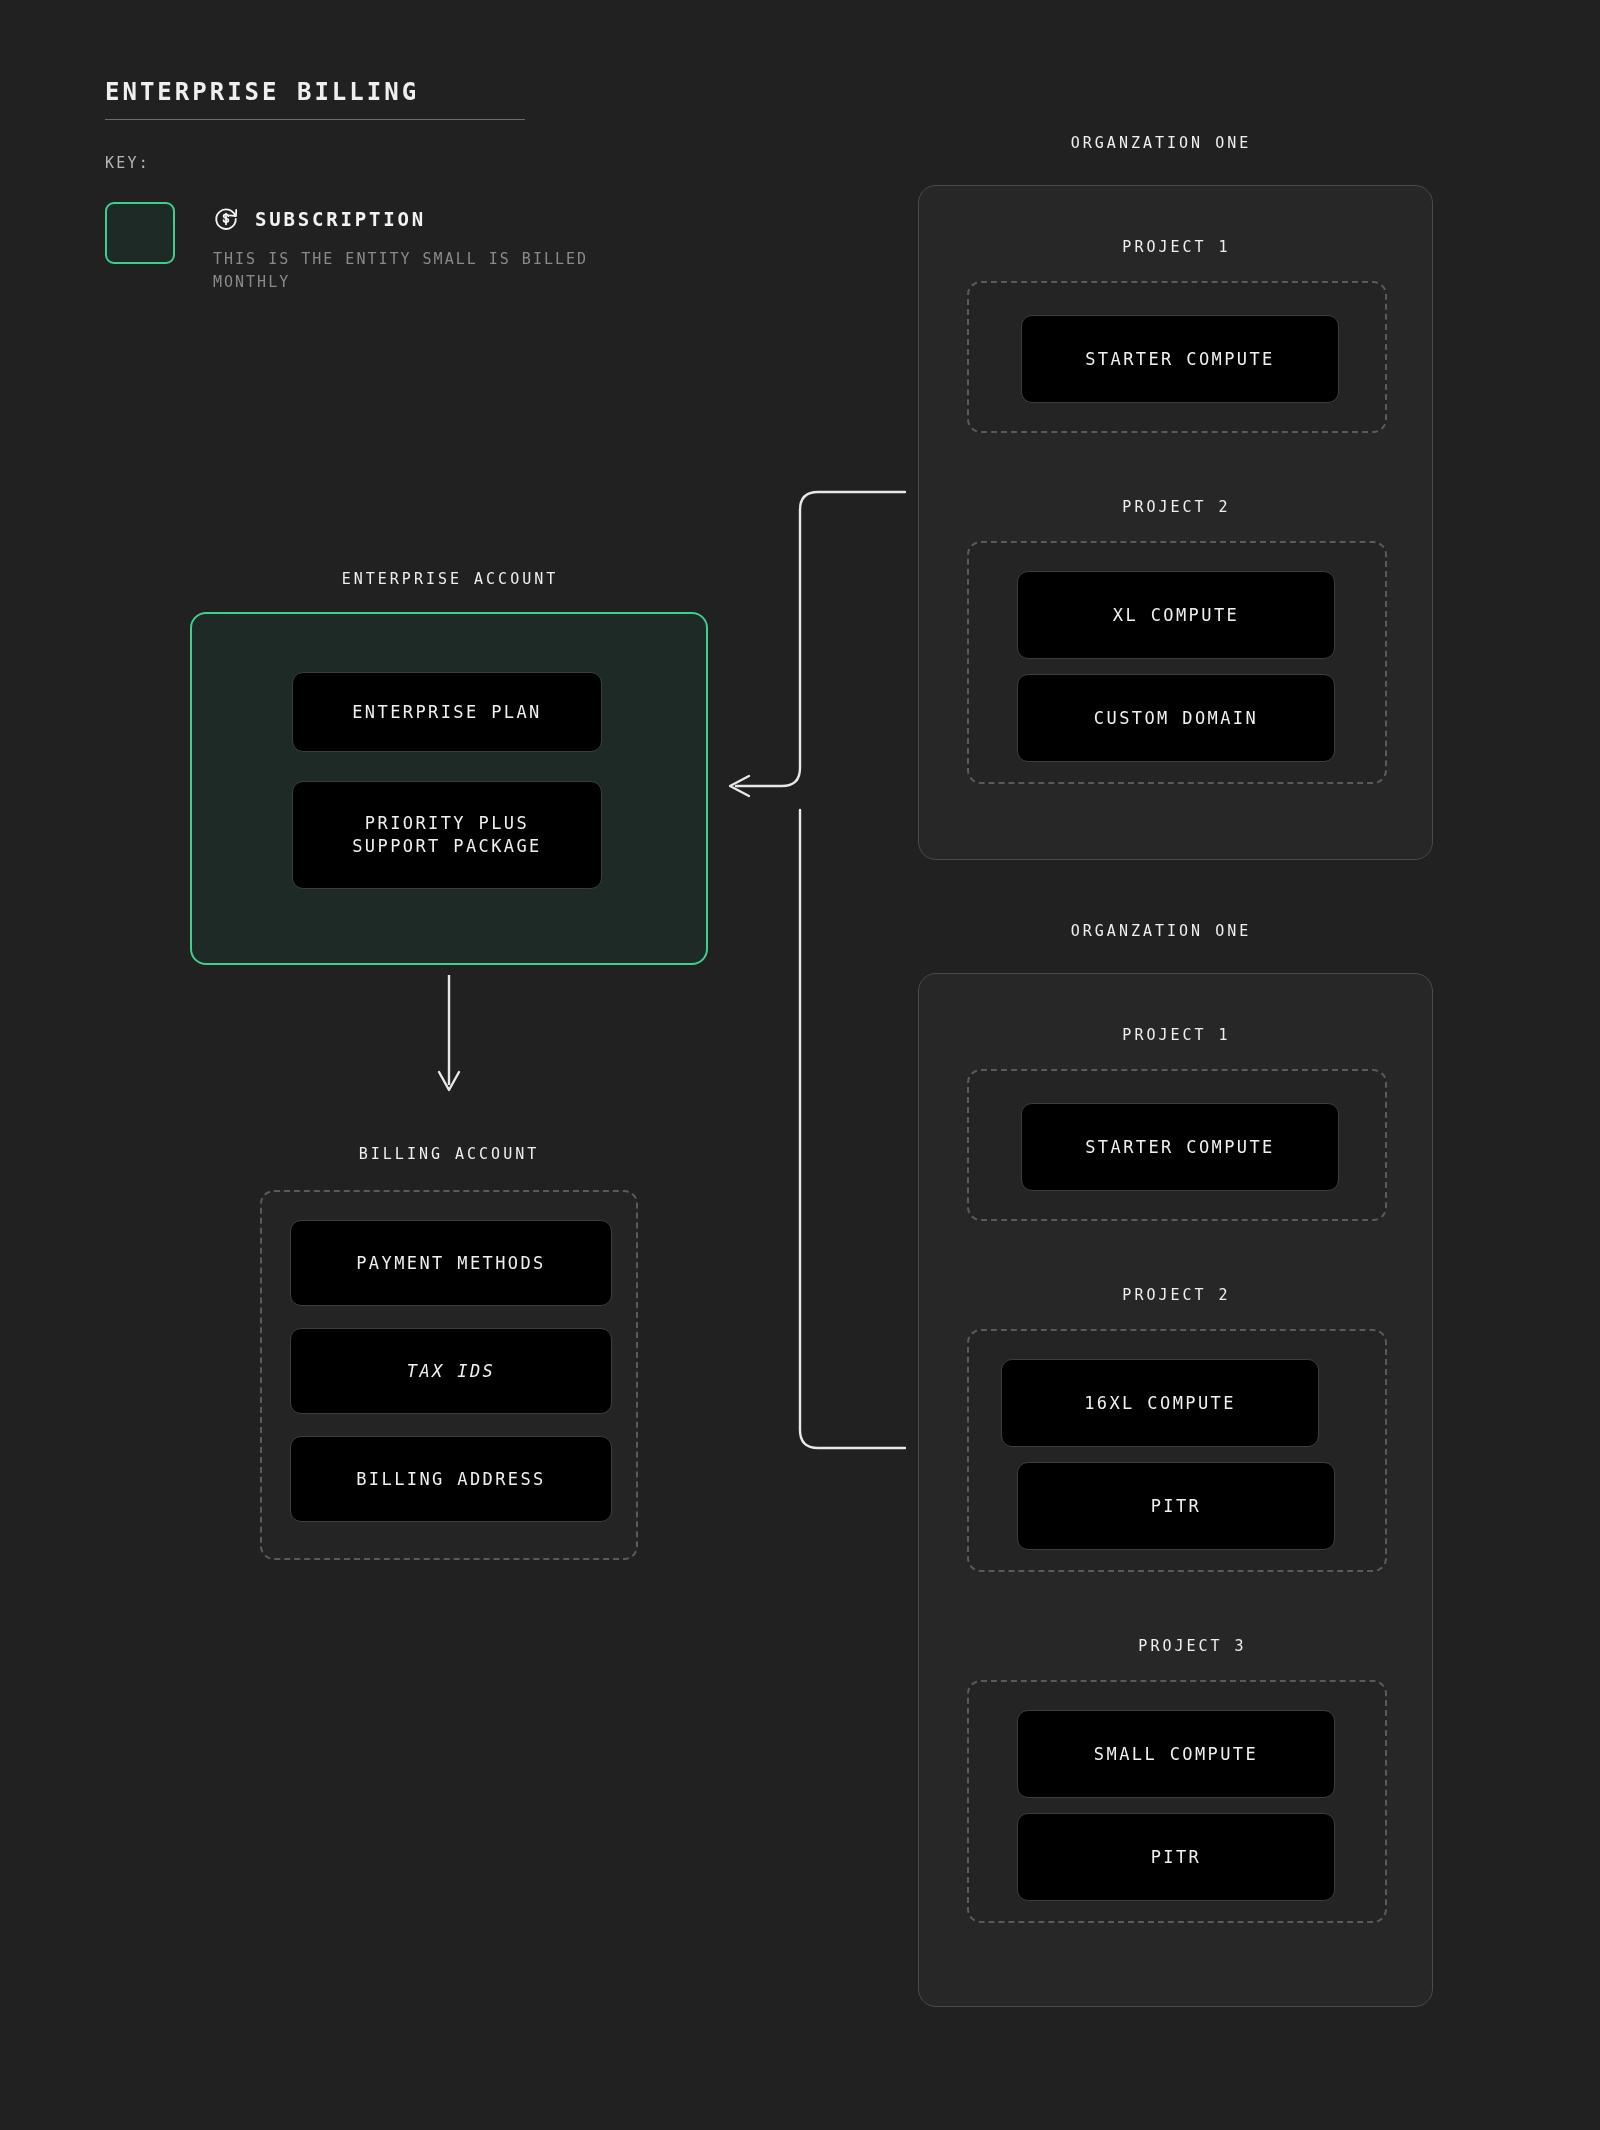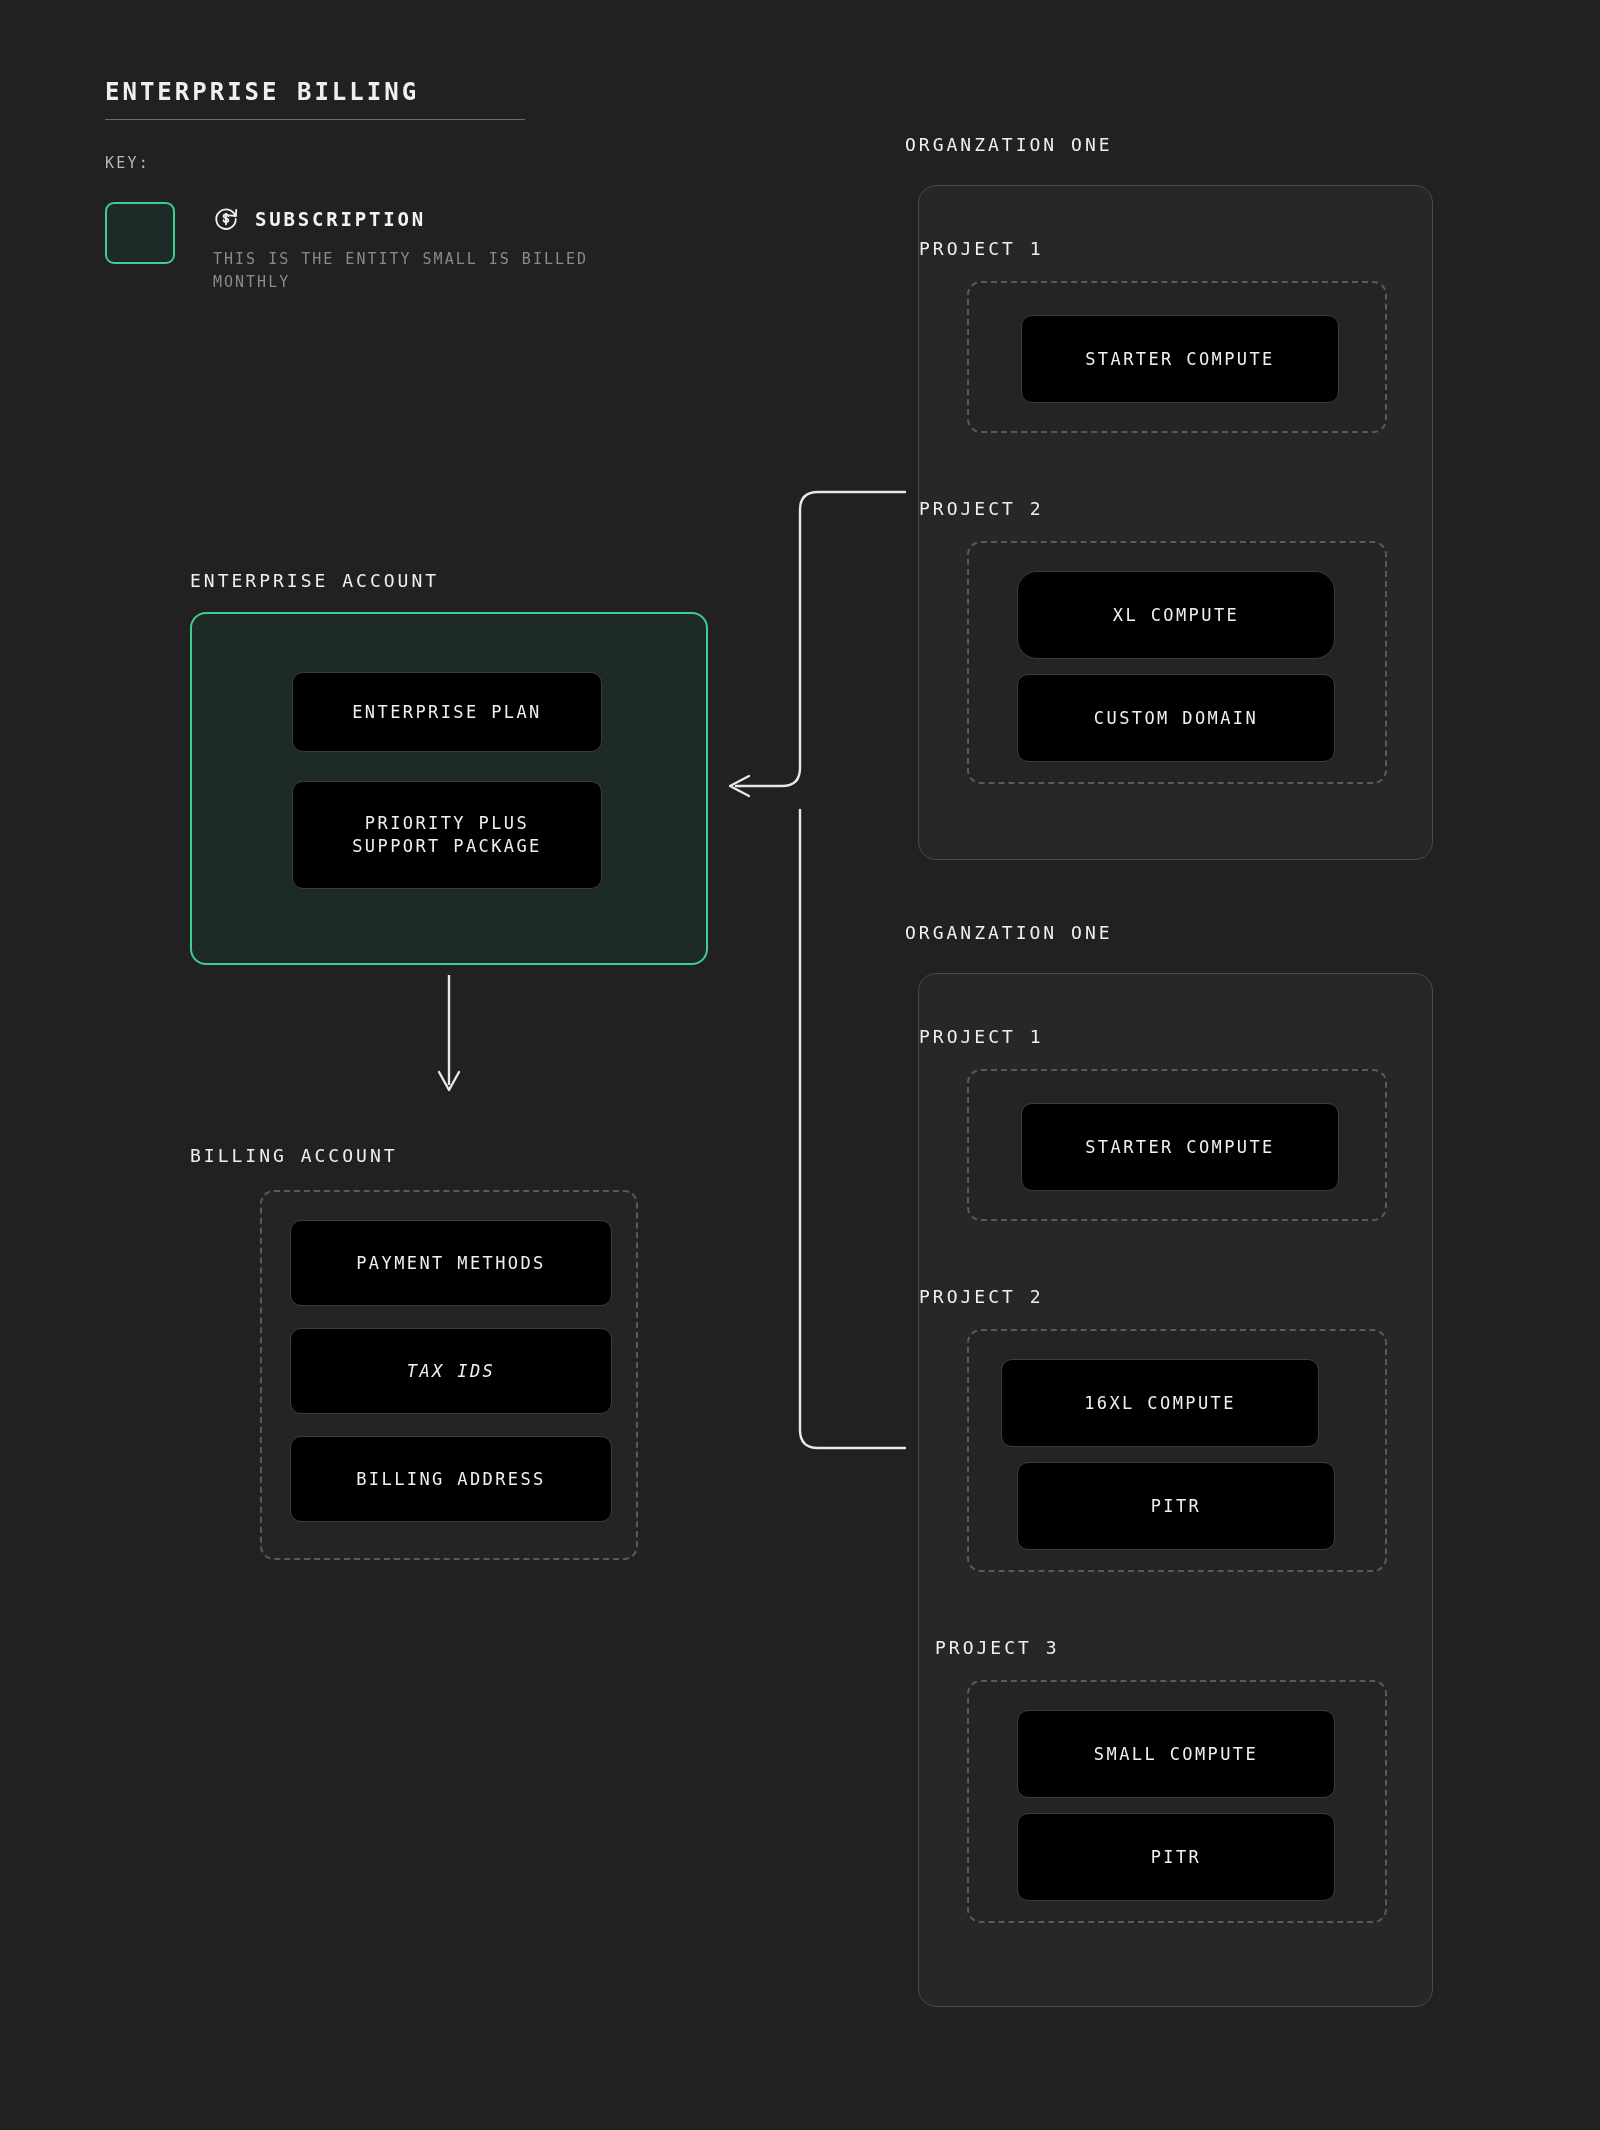--- a/index.html
+++ b/index.html
@@ -86,23 +86,24 @@
     font-size: 15px;
     letter-spacing: 2.0px;
     line-height: 1.5;
     color: #8a8a8a;
     max-width: 420px;
   }
 
   
   .caption {
     position: absolute;
-    font-size: 18px;
+    font-size: 15px;
     letter-spacing: 3.0px;
     color: #efefef;
+    text-align: center;
     white-space: nowrap;
   }
 
   
   .subscription-box {
     position: absolute;
     border: 2px solid #3ecf8e;
     border-radius: 16px;
     background: #1e2a25;
     box-sizing: border-box;
@@ -227,21 +228,21 @@
 
     <div class="caption" style="left:0px; top:52px; width:515px; position:absolute;">PROJECT 1</div>
     <div class="project-box" style="left:48px; top:95px; width:420px; height:152px;">
       <div class="item" style="left:52px; top:32px; width:318px; height:88px;">
         <span>STARTER COMPUTE</span>
       </div>
     </div>
 
     <div class="caption" style="left:0px; top:312px; width:515px; position:absolute;">PROJECT 2</div>
     <div class="project-box" style="left:48px; top:355px; width:420px; height:243px;">
-      <div class="item" style="left:48px; top:28px; width:318px; height:88px;border-radius:20px;">
+      <div class="item" style="left:48px; top:28px; width:318px; height:88px;">
         <span>XL COMPUTE</span>
       </div>
       <div class="item" style="left:48px; top:131px; width:318px; height:88px;">
         <span>CUSTOM DOMAIN</span>
       </div>
     </div>
   </div>
 
   <div class="caption" style="left:905px; top:922px; width:512px;">ORGANZATION ONE</div>
 

